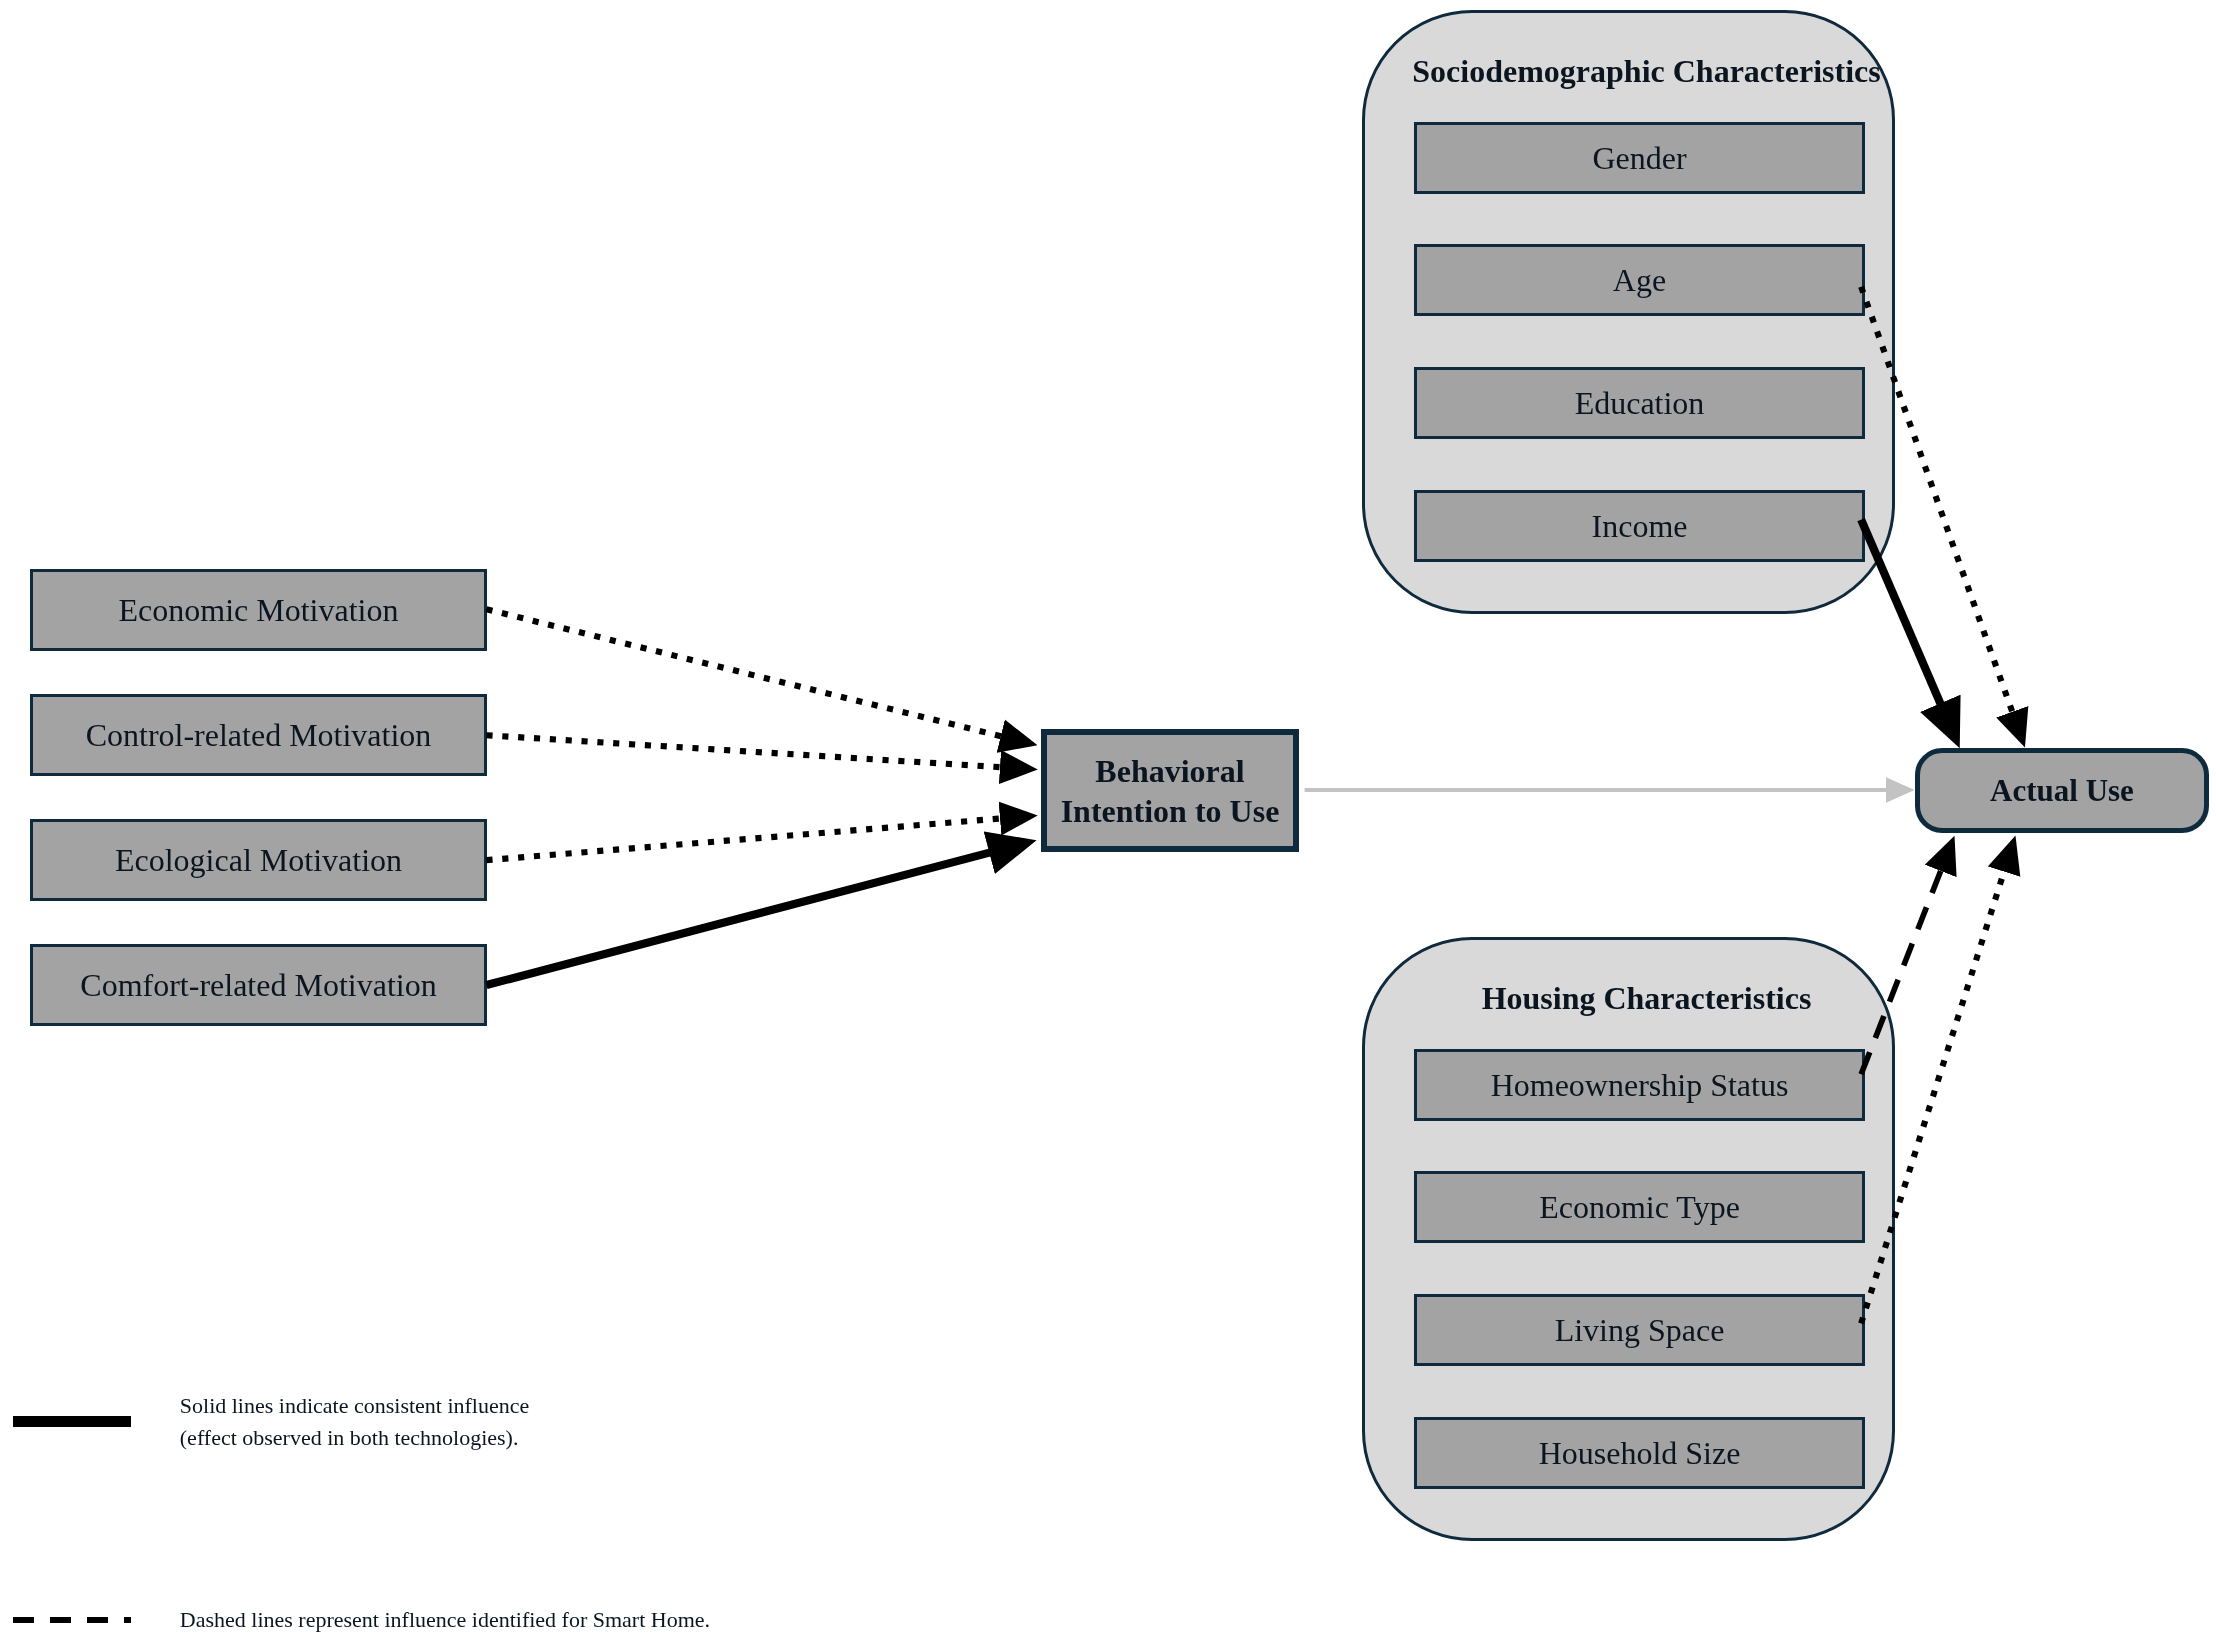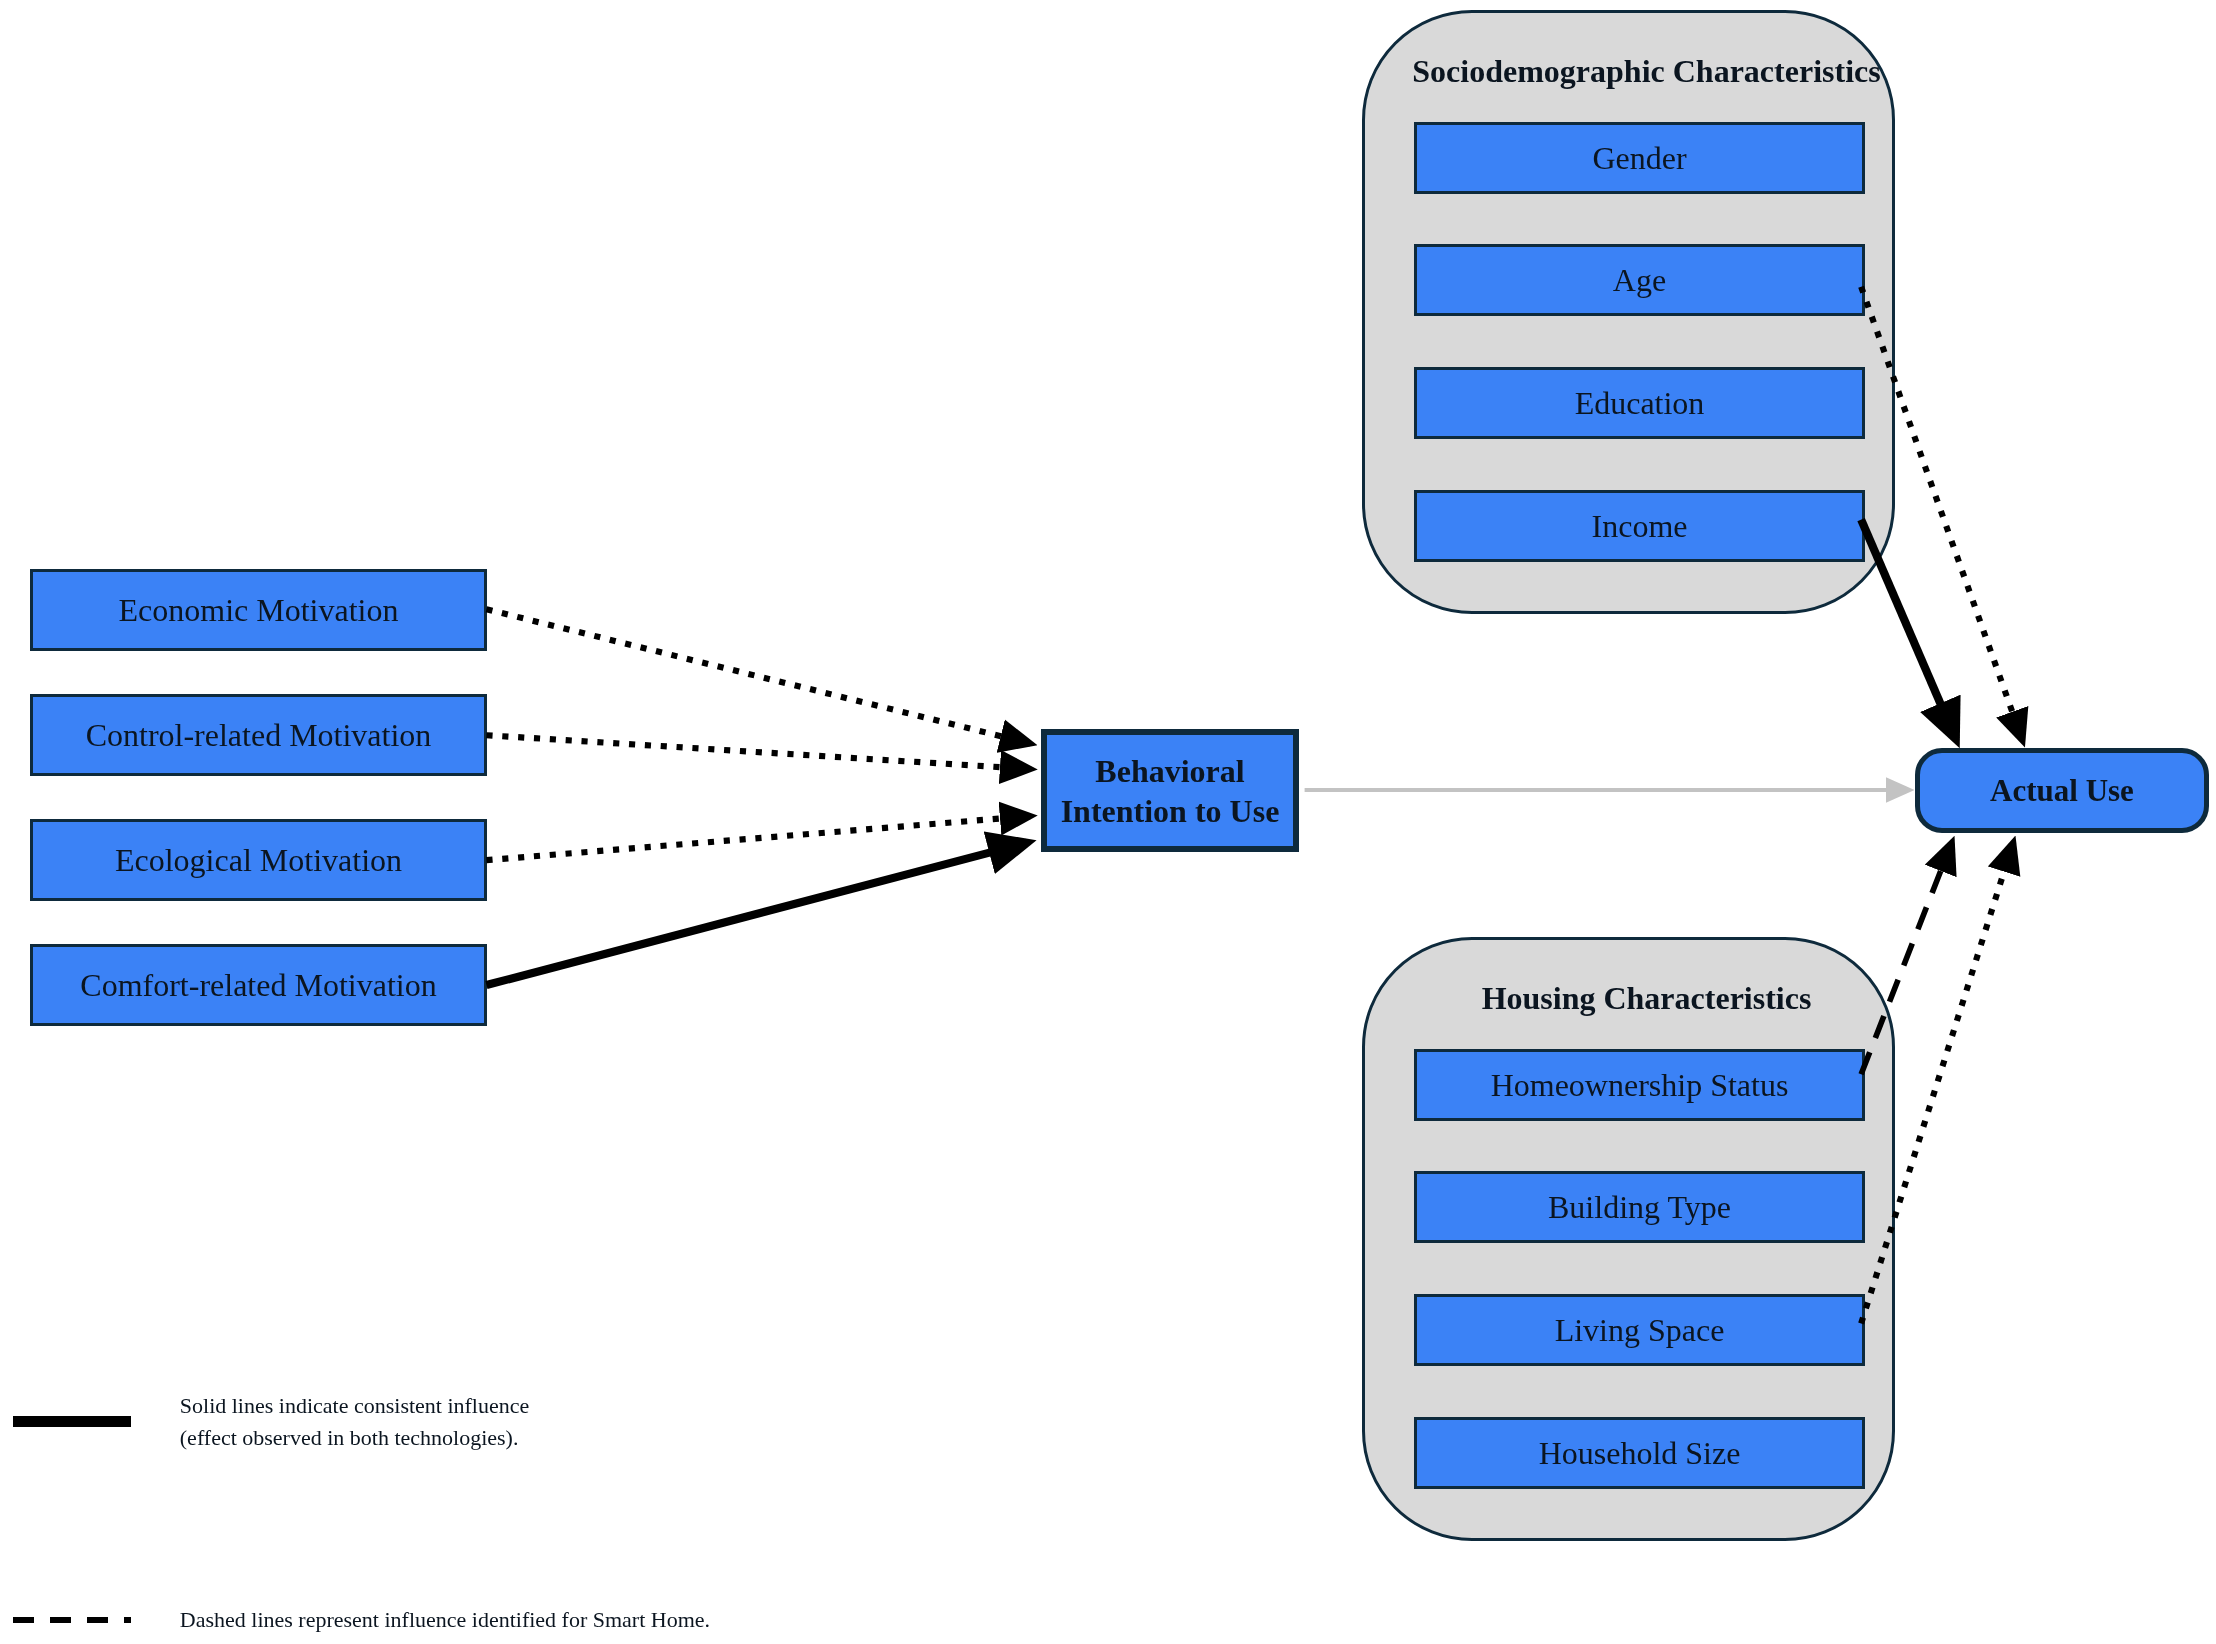--- a/index.html
+++ b/index.html
@@ -18,21 +18,21 @@
     position: relative;
     width: 2216px;
     height: 1644px;
     overflow: hidden;
     background: #ffffff;
   }
   
   .box {
     position: absolute;
     box-sizing: border-box;
-    background: #3b82f6;
+    background: #a3a3a3;
     border: 3.1px solid #0e2a3c;
     display: flex;
     align-items: center;
     justify-content: center;
     text-align: center;
     font-size: 32px;
     line-height: 1.2;
     z-index: 3;
   }
   .lbox {
@@ -163,21 +163,21 @@
       <span>Income</span>
     </div>
   </div>
 
   <div class="group" style="top:937px">
     <div class="group-title">Housing Characteristics</div>
     <div class="box gbox" style="top:109px">
       <span>Homeownership Status</span>
     </div>
     <div class="box gbox" style="top:231px">
-      <span>Building Type</span>
+      <span>Economic Type</span>
     </div>
     <div class="box gbox" style="top:354px">
       <span>Living Space</span>
     </div>
     <div class="box gbox" style="top:477px">
       <span>Household Size</span>
     </div>
   </div>
 
   <svg id="connectors" width="2216" height="1644" viewBox="0 0 4328 3211">

